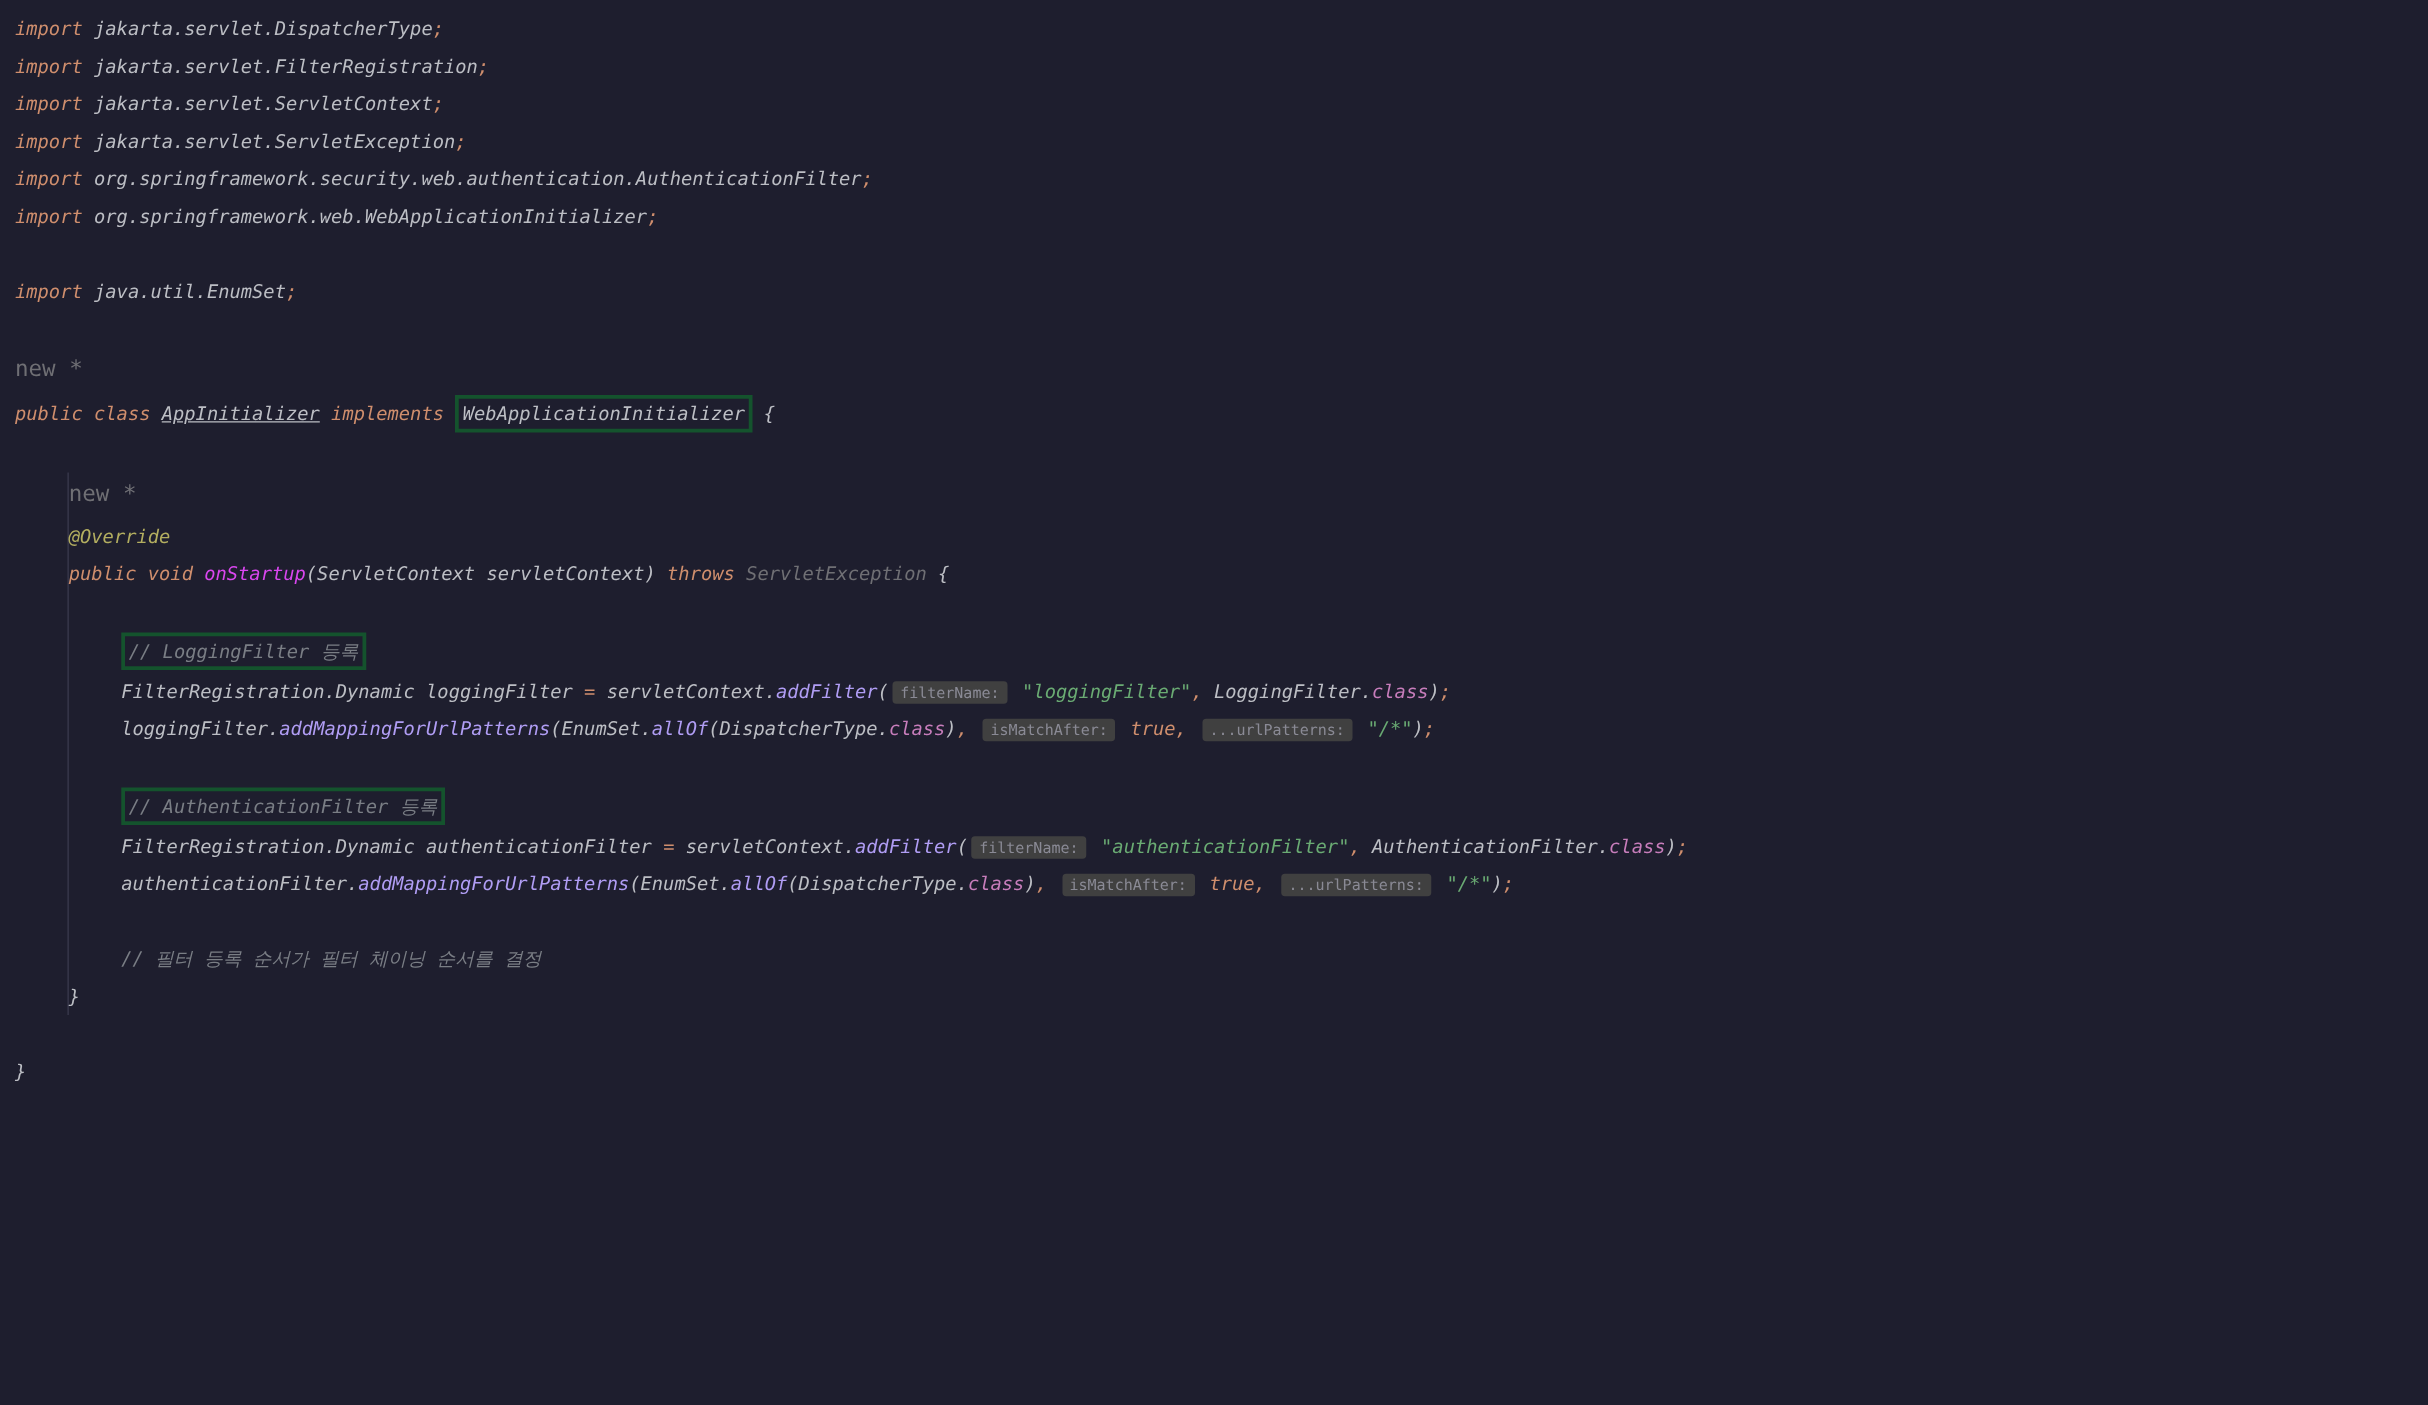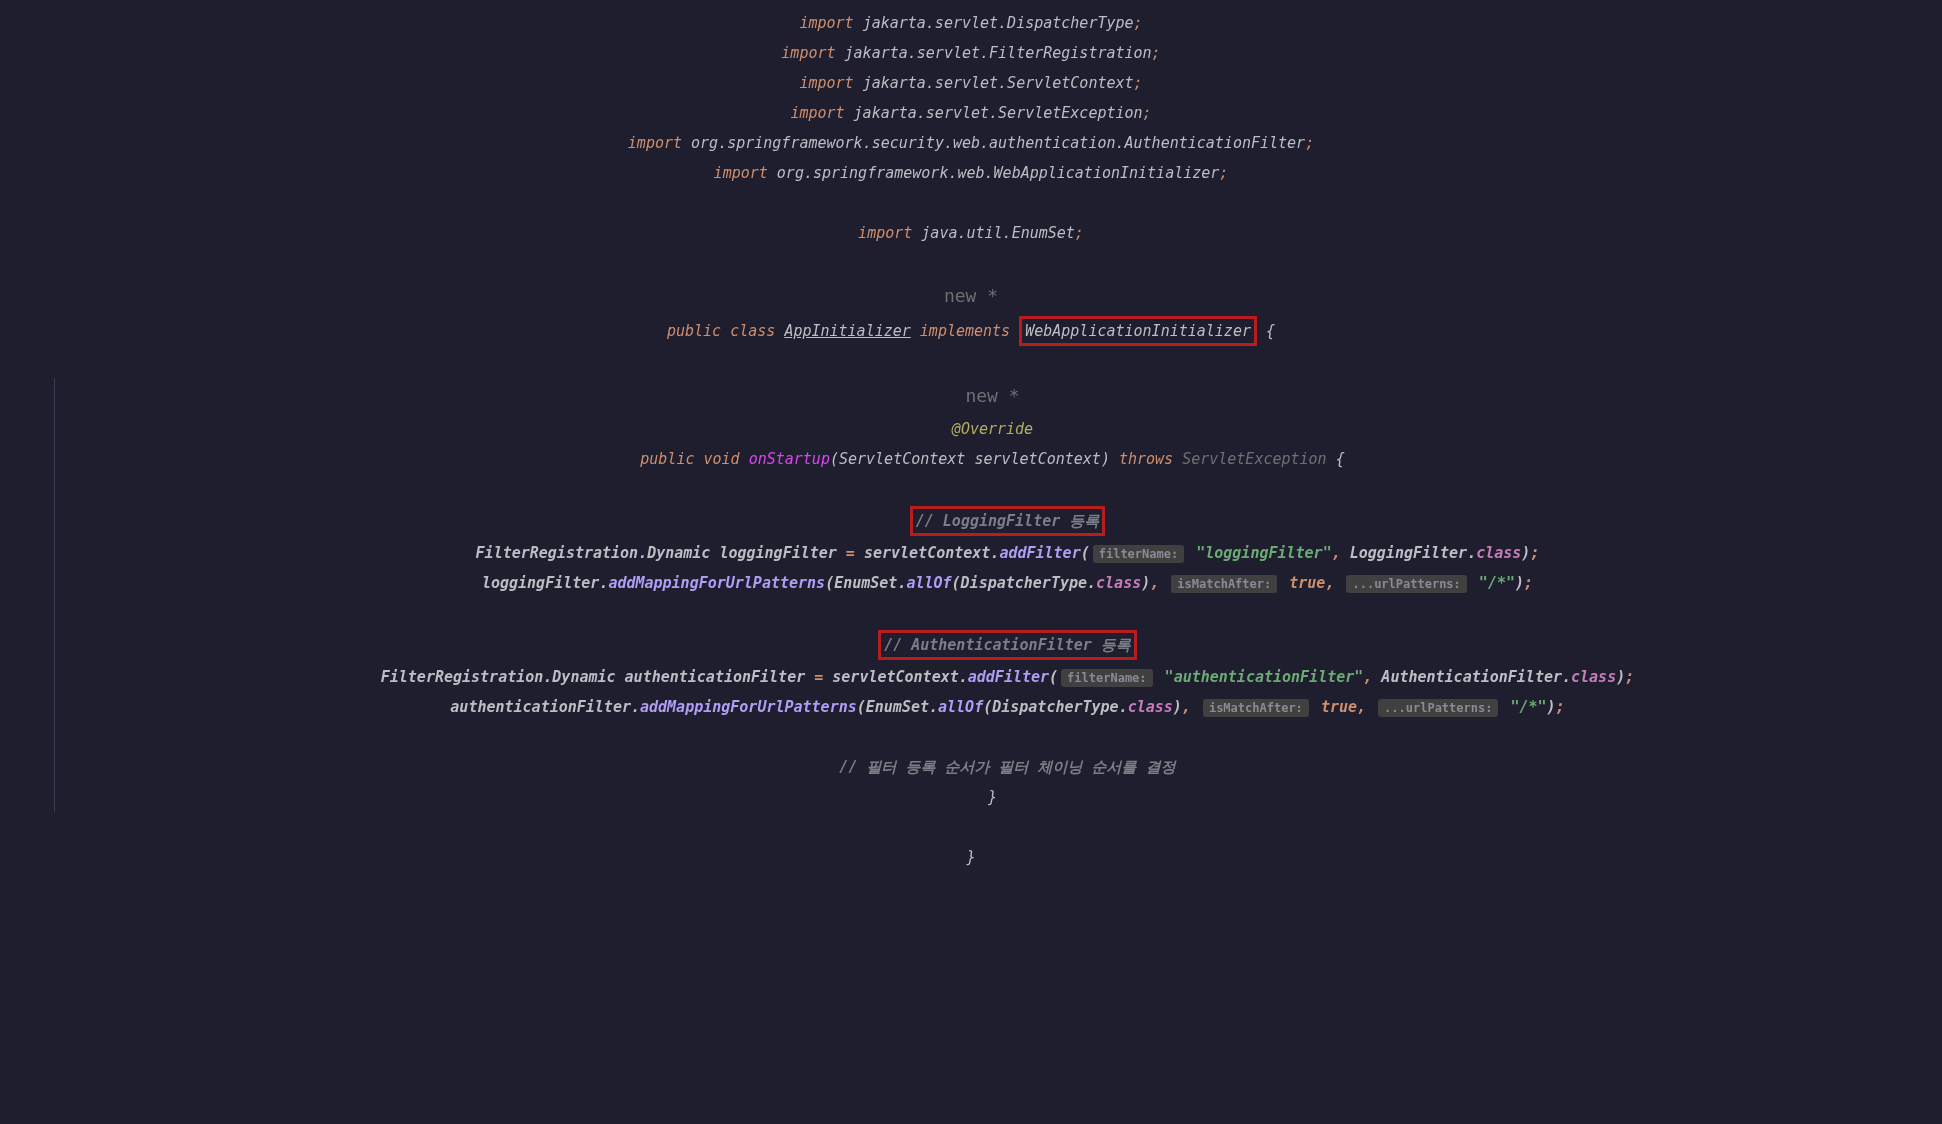--- a/index.html
+++ b/index.html
@@ -17,21 +17,20 @@
       padding: 8px 0;
       white-space: nowrap;
       overflow-x: auto;
     }
     .code-container {
       padding: 0 12px;
     }
     .line {
       display: block;
       min-height: 30px;
-      text-align: center;
     }
     .kw-import, .kw-public, .kw-class, .kw-implements, .kw-void, .kw-throws {
       color: #cf8e6d;
       font-style: italic;
     }
     .kw-new-hint {
       color: #6f6f74;
       font-style: normal;
       font-size: 18px;
     }
@@ -97,34 +96,33 @@
     .dot {
       color: #bcbec4;
     }
     .paren {
       color: #bcbec4;
     }
     .field {
       color: #c77dbb;
     }
     .highlight-box {
-      border: 3px solid #b91c1c;
+      border: 3px solid #14532d;
       display: inline-block;
       padding: 0 3px;
       line-height: 1.6;
       margin: 2px 0;
     }
     .method-block {
       border-left: 1px solid #3b3b4f;
       margin-left: 42px;
       padding-left: 0;
     }
     .inner-block {
-      margin-left: 30px;
-      font-weight: bold;
+      margin-left: 42px;
     }
   </style>
 </head>
 <body>
 
 <div class="code-container">
 
   <span class="line"><span class="kw-import">import</span> <span class="pkg">jakarta.servlet.DispatcherType</span><span class="semi">;</span></span>
 
   <span class="line"><span class="kw-import">import</span> <span class="pkg">jakarta.servlet.FilterRegistration</span><span class="semi">;</span></span>

